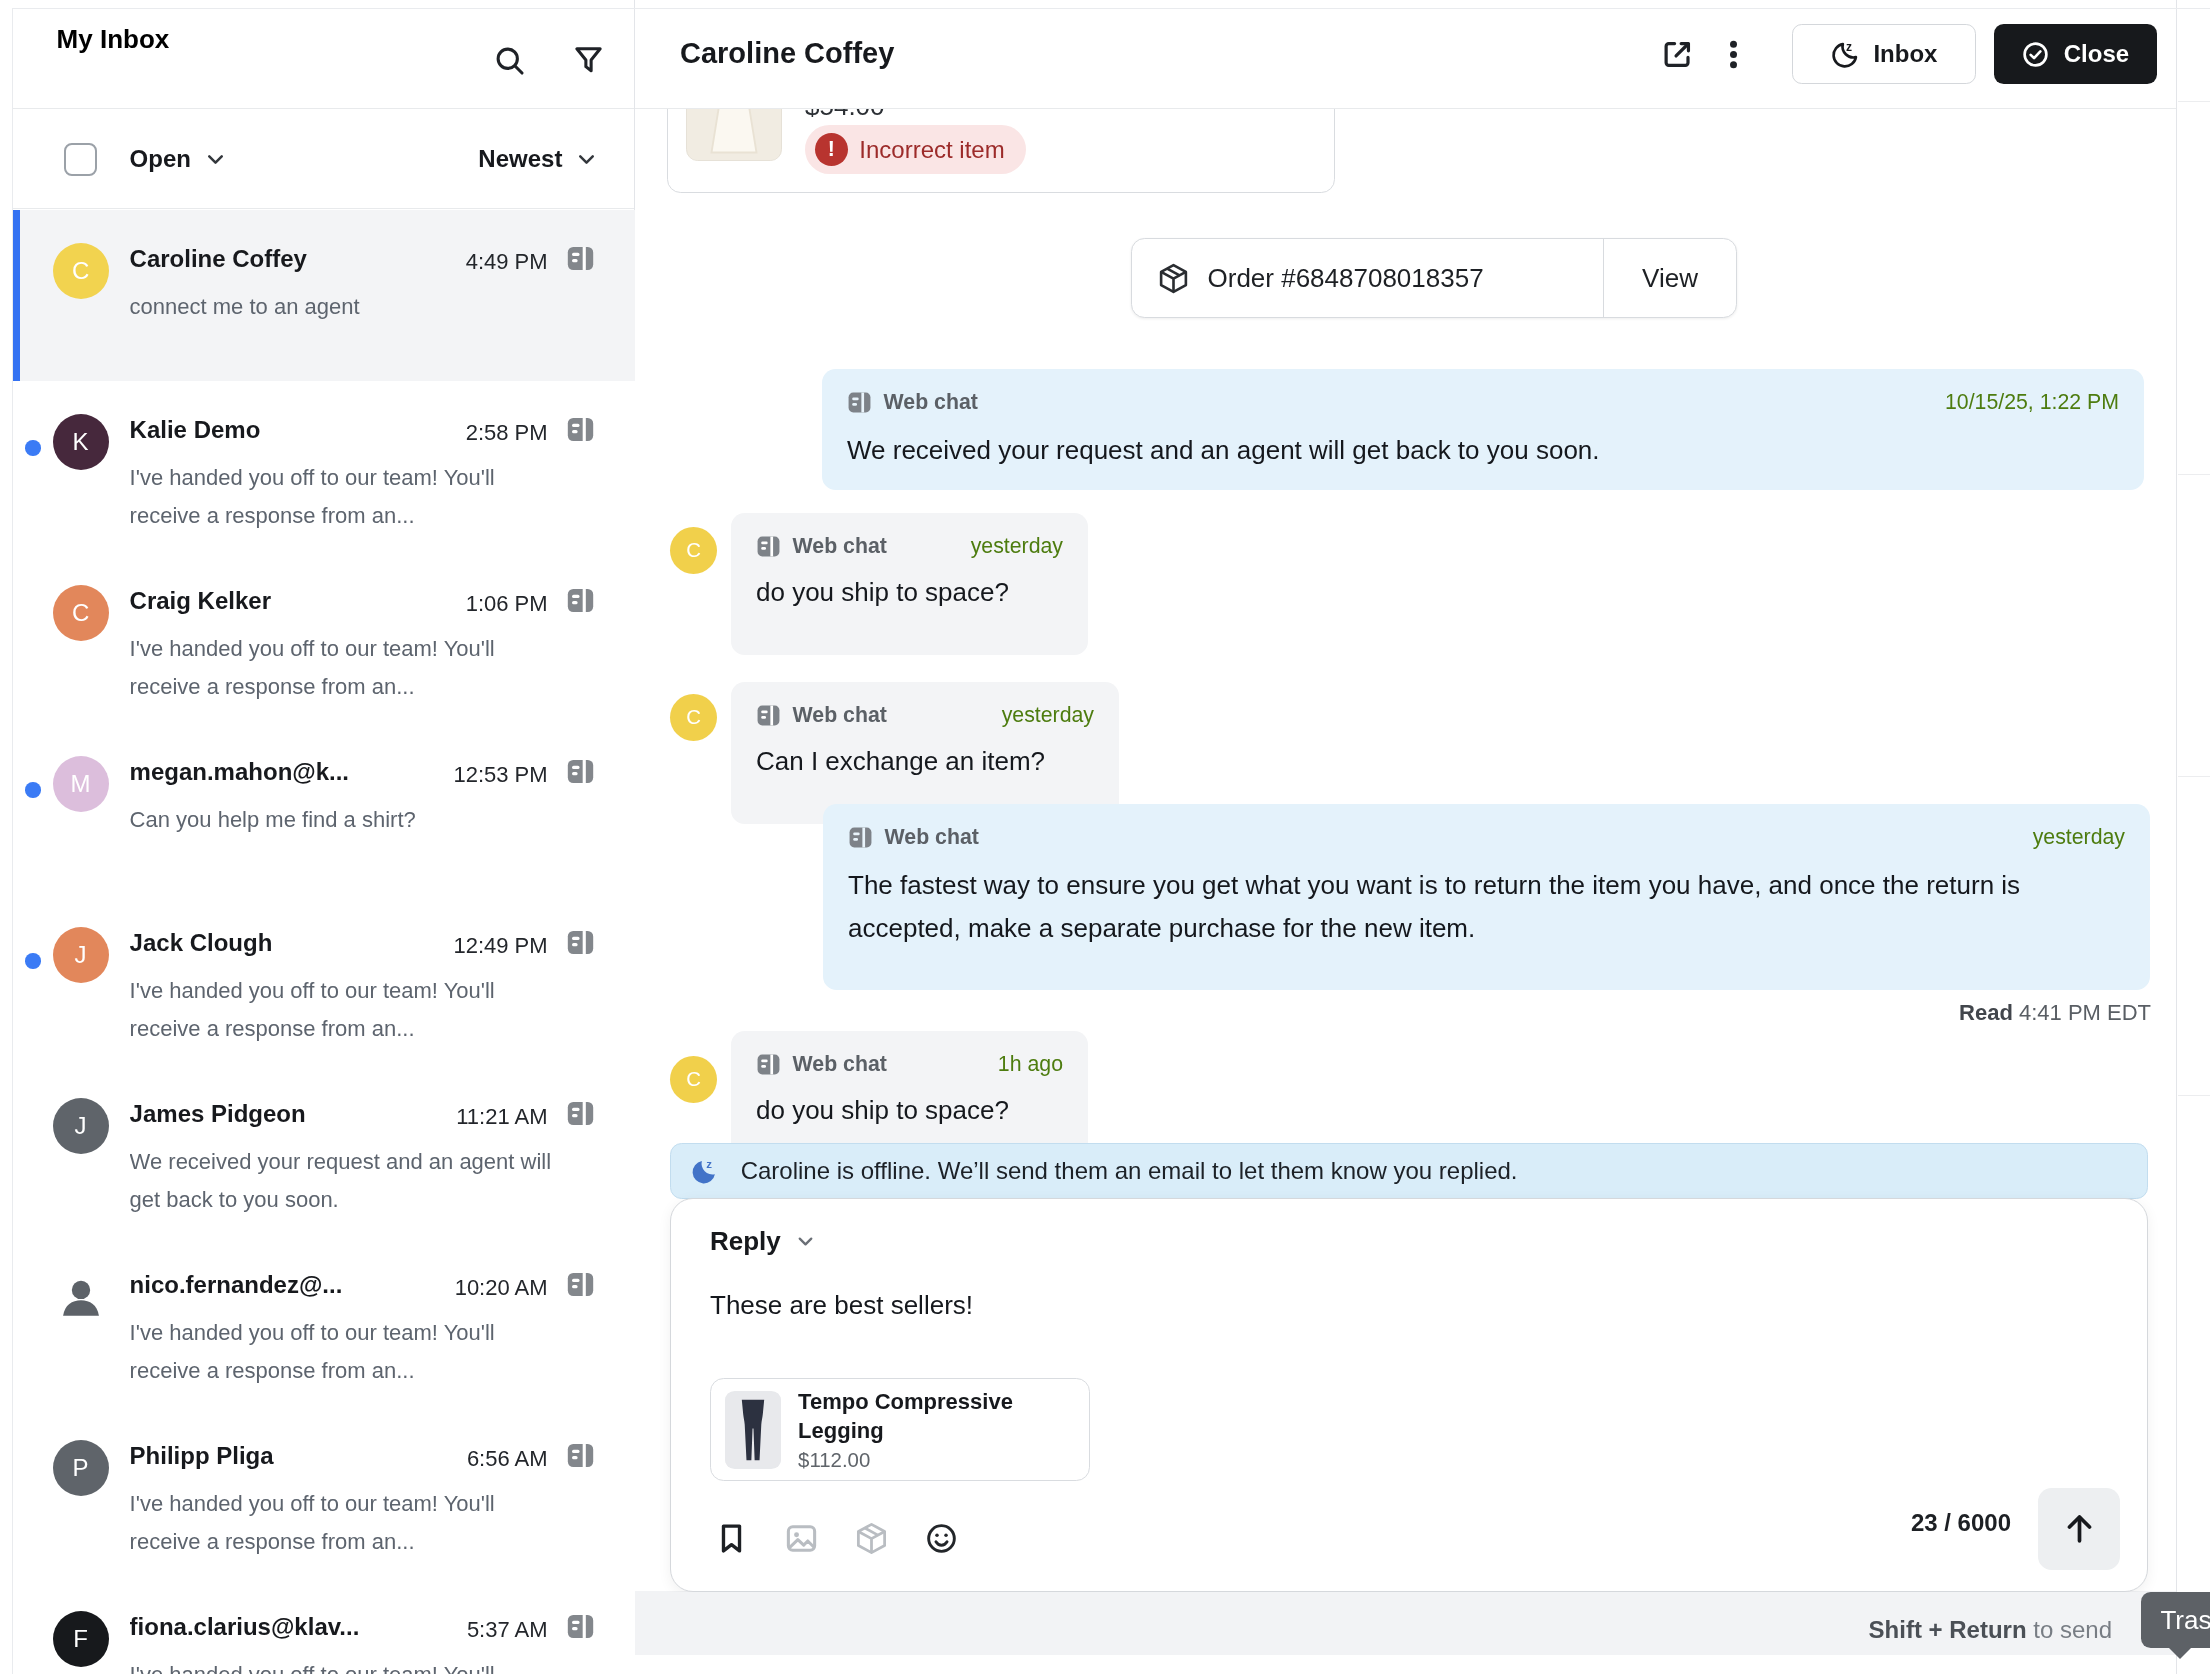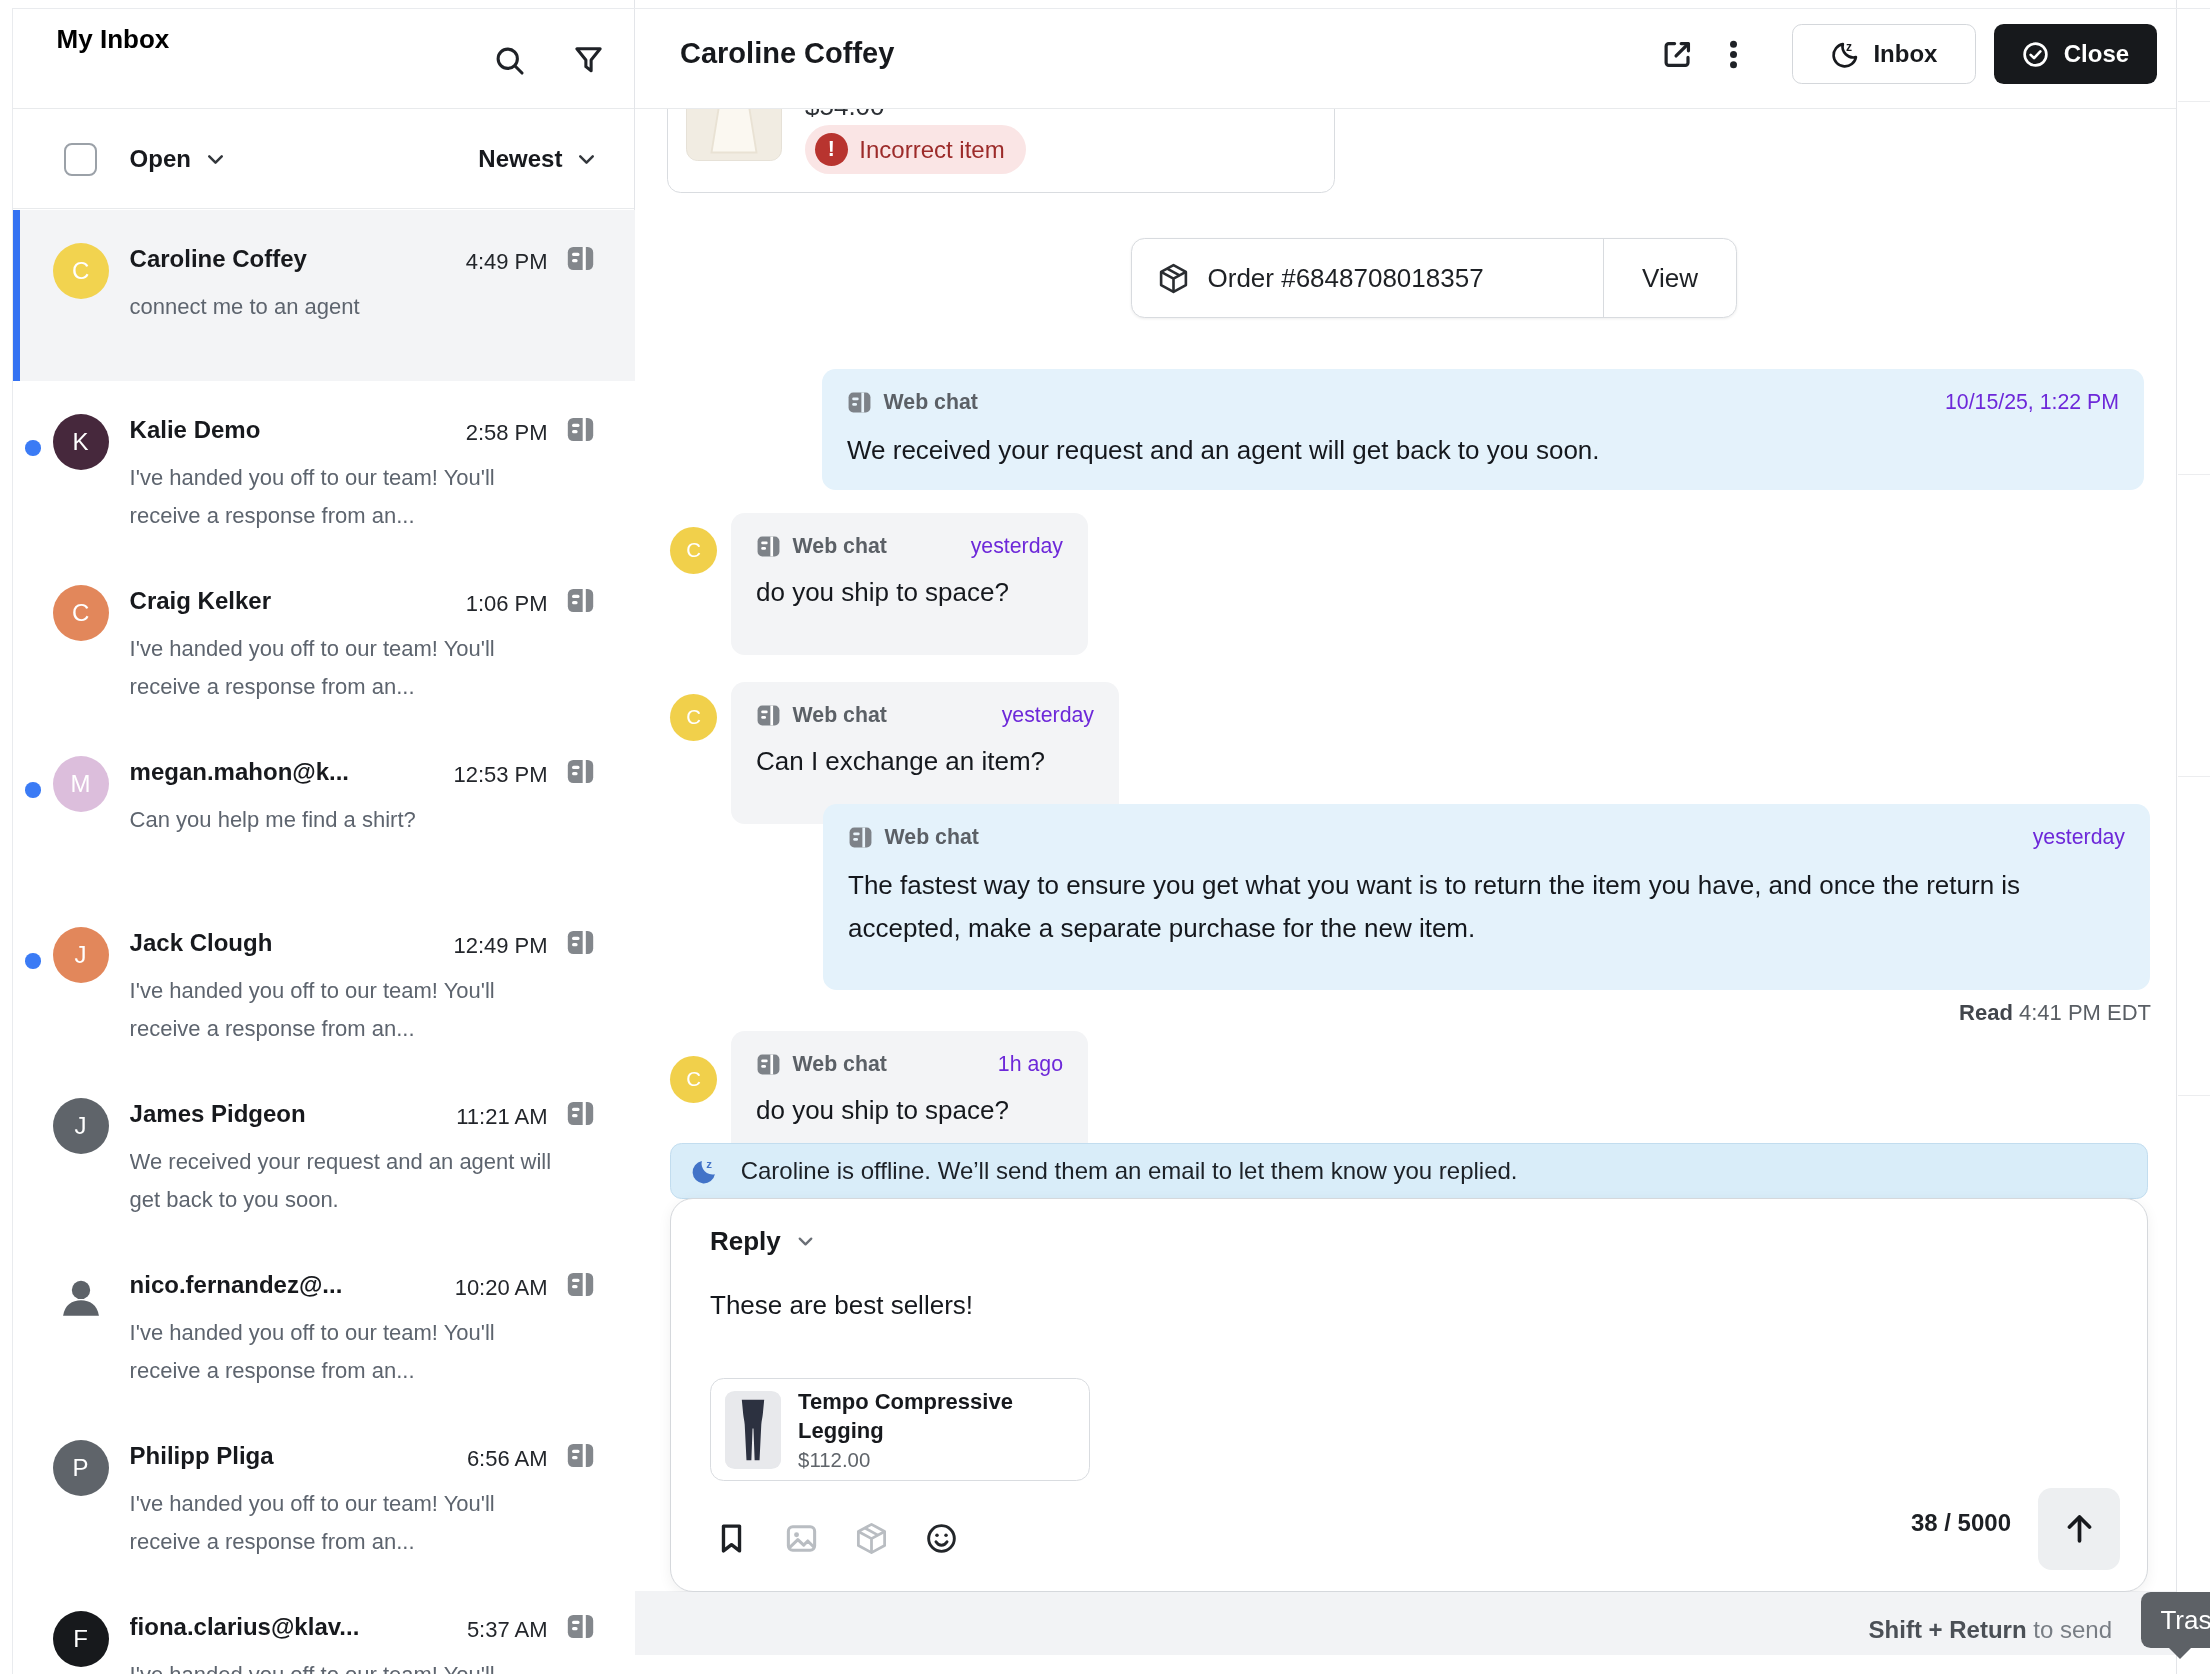--- a/index.html
+++ b/index.html
@@ -66,21 +66,21 @@
   .order-chip{position:absolute;left:496px;top:129px;width:606px;height:80px;background:#fff;border:1px solid #d8dbdf;border-radius:13.6px;box-shadow:0 1px 2.9px rgba(0,0,0,.07);display:flex;align-items:stretch;box-sizing:border-box;cursor:pointer}
   .oc-left{flex:1;display:flex;align-items:center;gap:17.5px;padding-left:25px}
   .oc-left svg{width:33px;height:33px}
   .oc-label{font-size:26px;font-weight:500;color:#1d2024}
   .oc-divider{width:1px;background:#d8dbdf}
   .oc-view{width:132px;display:flex;align-items:center;justify-content:center;font-size:26px;font-weight:500;color:#1d2024;cursor:pointer}
 
   .msg-head{display:flex;align-items:center;gap:11.6px}
   .msg-head .wc-ic{width:25px;height:25px;flex:0 0 auto}
   .msg-channel{font-size:21.3px;font-weight:700;color:#5b6066}
-  .msg-time{margin-left:auto;font-size:21.3px;color:#6d28d9}
+  .msg-time{margin-left:auto;font-size:21.3px;color:#4d7c0f}
   .msg-body{font-size:26px;line-height:43px;color:#15181d}
 
   .msg-agent{position:absolute;background:#e4f2fb;border-radius:13.6px;padding:21.3px 25px;box-sizing:border-box}
   .msg-cust{position:absolute;background:#f3f4f6;border-radius:13.6px;padding:21.3px 25px;box-sizing:border-box}
   .cust-avatar{position:absolute;width:47px;height:47px;border-radius:50%;background:#f1d04b;color:#fff;font-size:20.4px;font-weight:500;display:flex;align-items:center;justify-content:center}
   .msg-agent .msg-body{margin-top:13.6px}
   .msg-cust .msg-body{margin-top:11.6px}
 
   .read-receipt{position:absolute;right:25px;top:891px;font-size:22px;color:#595e64}
   .read-receipt b{color:#42464c;font-weight:700}
@@ -504,21 +504,21 @@
           <span class="cpi">
             <svg viewBox="0 0 24 24" fill="none" stroke="#23262a" stroke-width="2" stroke-linecap="round">
               <circle cx="12" cy="12" r="8.8"></circle>
                 <circle cx="8.9" cy="9.8" r="1.2" fill="#23262a" stroke="none"></circle>
                 <circle cx="15.1" cy="9.8" r="1.2" fill="#23262a" stroke="none"></circle>
                 <path d="M8.2 14.2c1 1.6 2.3 2.4 3.8 2.4s2.8-.8 3.8-2.4"></path>
             </svg>
           </span>
         </div>
 
-        <div class="cp-counter">38 / 5000</div>
+        <div class="cp-counter">23 / 6000</div>
         <div class="cp-send">
           <svg viewBox="0 0 24 24" fill="none" stroke="#17191d" stroke-width="2.4" stroke-linecap="round" stroke-linejoin="round">
             <path d="M12 20V4.8"></path>
               <path d="M5.5 11 12 4.5 18.5 11"></path>
           </svg>
         </div>
       </div>
     </div>
 
     <div class="main-footer">

